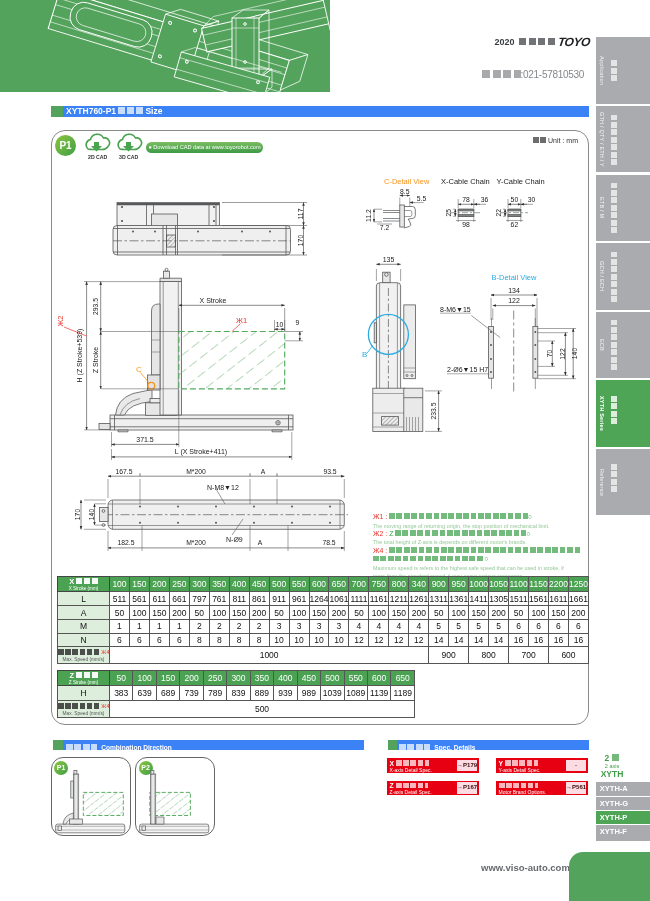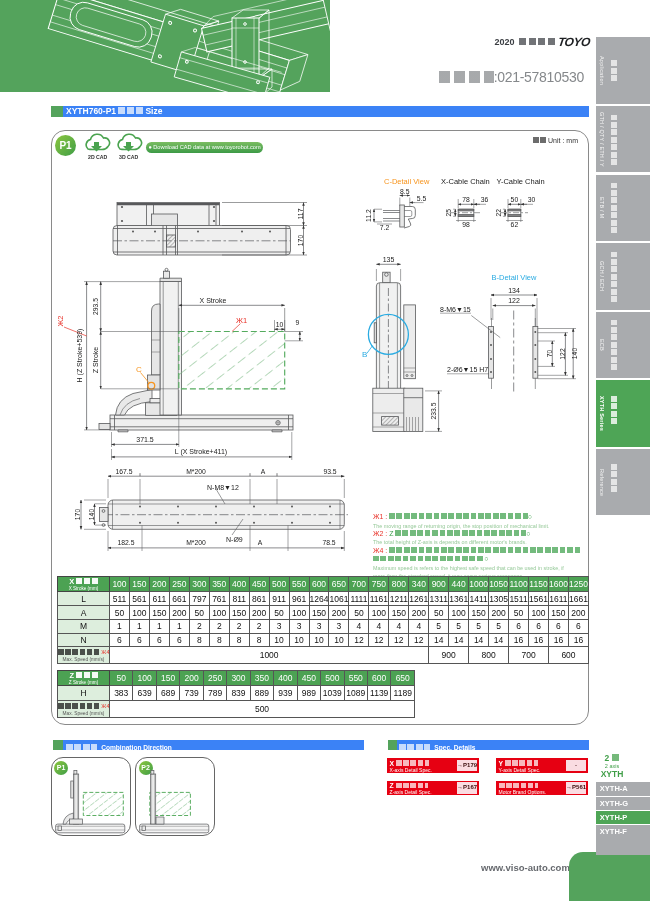--- a/index.html
+++ b/index.html
@@ -53,21 +53,21 @@
 <path d="M148 58 h92 v26 h-92 z" fill="#54a35c" stroke-width=".85"></path>
 <path d="M148 64 h92 M148 76 h92 M148 58 l12 -8 h90" stroke-width=".55"></path>
 <circle cx="156" cy="66" r="1.4"></circle>
         <circle cx="230" cy="66" r="1.4"></circle>
 </g>
 </svg>
 </div>
 
 <div class="abs" style="left:420px;top:37px;width:135px;font-size:9px;font-weight:bold;color:#3a3d42;text-align:right">2020&nbsp; <span class="cj" style="width:3.95em"></span></div>
 <div class="abs" style="left:558px;top:35px;font-size:12px;font-weight:900;font-style:italic;color:#1d1f22;letter-spacing:-.5px;transform:skewX(-8deg)">TOYO</div>
-<div class="abs" style="left:400px;top:69px;width:184px;font-size:14px;letter-spacing:-.3px;color:#85888b;text-align:right;white-space:nowrap"><span class="cj" style="width:3.9em"></span>:021-57810530</div>
+<div class="abs" style="left:400px;top:69px;width:184px;font-size:10px;letter-spacing:-.3px;color:#85888b;text-align:right;white-space:nowrap"><span class="cj" style="width:3.9em"></span>:021-57810530</div>
 
 <div class="abs gsq" style="left:51px;top:106px;width:12px;height:11px"></div>
 <div class="abs bar" style="left:63px;top:106px;width:526px;height:11px;font-size:8.5px;font-weight:bold;line-height:11px;padding-left:3px">XYTH760-P1 <span class="cj" style="width:2.9em"></span> Size</div>
 
 <div class="abs" style="left:51px;top:130px;width:538px;height:595px;border:1px solid #8a8a8a;border-radius:14px;background:#fff"></div>
 
 <div class="abs" style="left:55px;top:135px;width:21px;height:21px;border-radius:50%;background:linear-gradient(135deg,#8cc63f,#3f9e47);color:#fff;font-size:10px;font-weight:bold;text-align:center;line-height:21px">P1</div>
 
 <svg class="abs" style="left:82px;top:133px" width="62" height="28" viewBox="0 0 62 28">
 <g stroke="#4aa34f" stroke-width="1.6" fill="#fff">
@@ -379,26 +379,26 @@
         <td>450</td>
         <td>500</td>
         <td>550</td>
         <td>600</td>
         <td>650</td>
         <td>700</td>
         <td>750</td>
         <td>800</td>
         <td>340</td>
         <td>900</td>
-        <td>440</td>
+        <td>950</td>
         <td>1000</td>
         <td>1050</td>
         <td>1100</td>
         <td>1150</td>
-        <td>1600</td>
+        <td>2200</td>
         <td>1250</td>
       </tr>
 <tr style="height:14px">
         <td style="background:#ddeedd">L</td>
         <td>511</td>
         <td>561</td>
         <td>611</td>
         <td>661</td>
         <td>797</td>
         <td>761</td>
@@ -661,13 +661,13 @@
   </div>
 
 <div class="abs" style="left:592px;top:753px;width:40px;text-align:center;color:#3f9e47">
 <div style="font-size:8.5px;font-weight:bold;white-space:nowrap">2 <span class="cj" style="width:.92em"></span></div>
 <div style="font-size:5.5px;line-height:6.5px">2 axis</div>
 <div style="font-size:8.5px;font-weight:bold;line-height:9px">XYTH</div>
 </div>
 <div class="abs" style="left:595.8px;top:782.3px;width:54.2px;height:13.4px;background:#a9abae;color:#fff;font-size:7.5px;font-weight:bold;line-height:13.4px;padding-left:4px">XYTH-A</div>
 <div class="abs" style="left:595.8px;top:796.6px;width:54.2px;height:13.4px;background:#a9abae;color:#fff;font-size:7.5px;font-weight:bold;line-height:13.4px;padding-left:4px">XYTH-G</div>
 <div class="abs" style="left:595.8px;top:811px;width:54.2px;height:13.4px;background:#4ea556;color:#fff;font-size:7.5px;font-weight:bold;line-height:13.4px;padding-left:4px">XYTH-P</div>
-<div class="abs" style="left:595.8px;top:825.3px;width:54.2px;height:30px;background:#a9abae;color:#fff;font-size:7.5px;font-weight:bold;line-height:13.4px;padding-left:4px">XYTH-F</div>
+<div class="abs" style="left:595.8px;top:825.3px;width:54.2px;height:16px;background:#a9abae;color:#fff;font-size:7.5px;font-weight:bold;line-height:13.4px;padding-left:4px">XYTH-F</div>
 
 </body></html>

